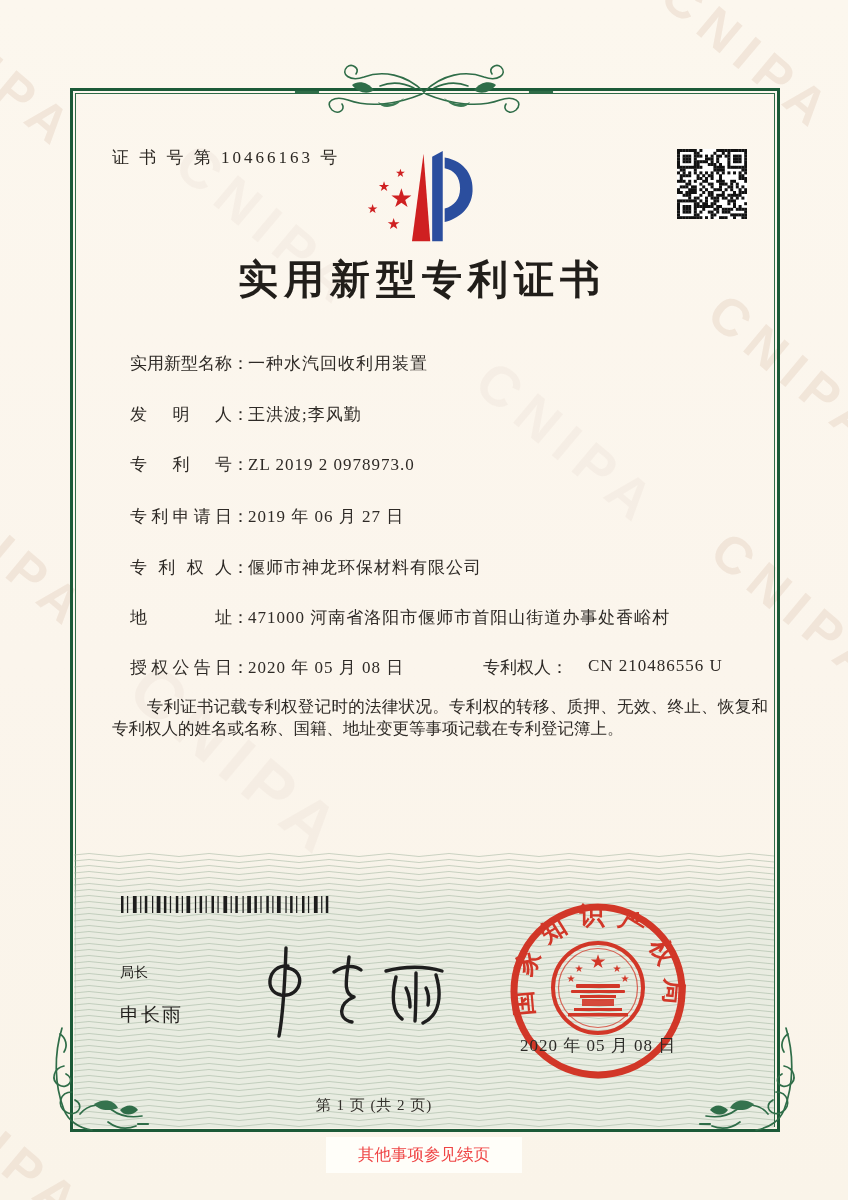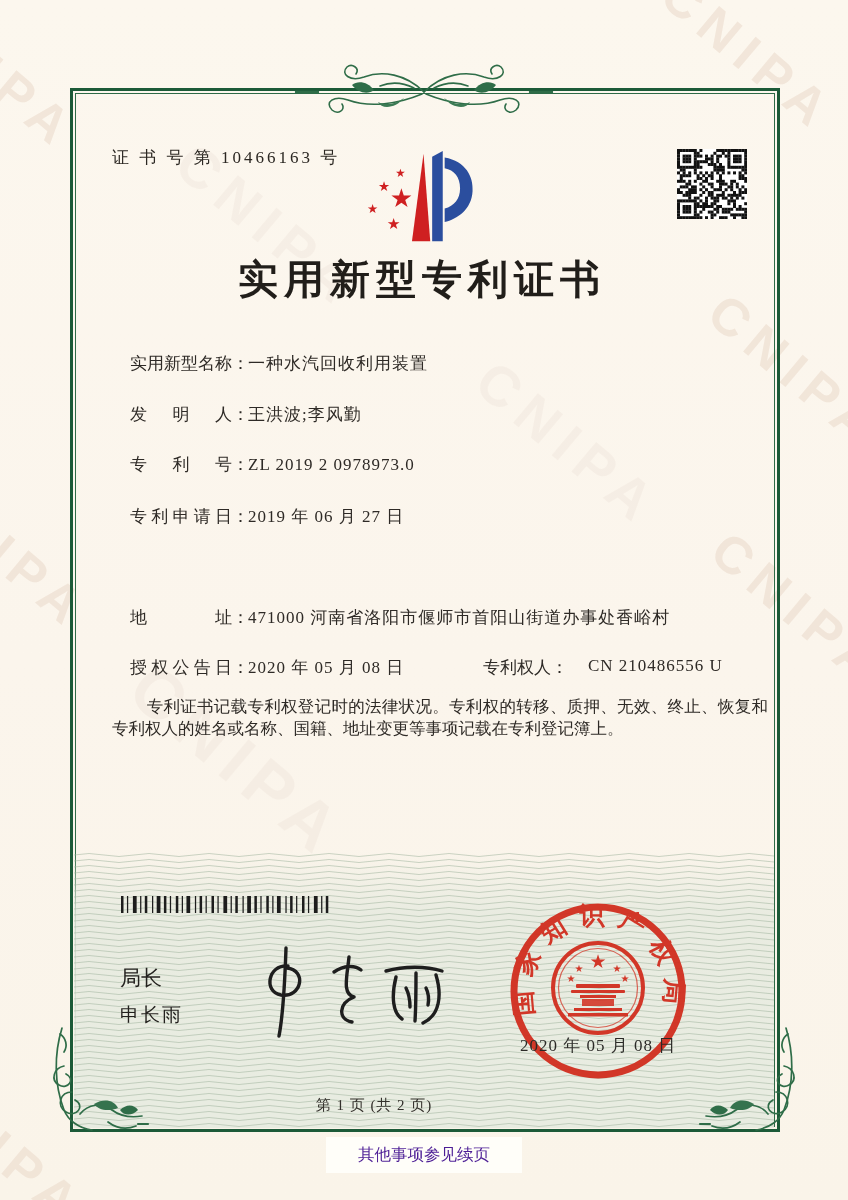--- a/index.html
+++ b/index.html
@@ -31,26 +31,26 @@
   .frow{position:absolute;left:118px;font-size:17px;color:#2e2a26;z-index:3;width:650px;}
   .lbl{display:inline-block;width:102px;text-align:justify;text-align-last:justify;
        vertical-align:top;margin-left:12px;}
   .colon{display:inline-block;width:16px;}
   .val{letter-spacing:1px;}
   .lbl2{position:absolute;left:365px;top:0;display:inline-block;}
   .val2{position:absolute;left:470px;top:0;letter-spacing:1px;}
   .bodytext{position:absolute;left:112px;top:696px;width:656px;z-index:3;
             font-size:16.5px;line-height:21.5px;color:#2e2a26;text-align:justify;}
   .bodytext p{margin:0;text-indent:2.1em;}
-  .signer-title{position:absolute;left:120px;top:964px;font-size:21px;color:#23211e;z-index:4;}
+  .signer-title{position:absolute;left:120px;top:964px;font-size:14px;color:#23211e;z-index:4;}
   .signer-name{position:absolute;left:120px;top:1002px;font-size:19px;letter-spacing:2px;color:#23211e;z-index:4;text-align:center;}
   .page-info{position:absolute;left:70px;top:1096px;width:608px;text-align:center;
              font-size:15px;letter-spacing:1px;color:#33302b;z-index:4;}
   .note-box{position:absolute;left:326px;top:1137px;width:196px;padding:7px 0;
-            background:#fffef9;text-align:center;font-size:16.5px;color:#4c1d95;z-index:3;}
+            background:#fffef9;text-align:center;font-size:16.5px;color:#ef4444;z-index:3;}
   .abs{position:absolute;z-index:3;}
   .seal{z-index:5;opacity:.93;}
   .corner-br{transform:scaleX(-1);}
 </style>
 </head>
 <body>
 
 <div class="page">
 
   <div class="wm" style="left:-70px;top:-18px;">CNIPA</div>
@@ -472,20 +472,23 @@
   </div>
   <div class="frow" style="top:403px;">
     <span class="lbl">发明人</span><span class="colon">：</span><span class="val">王洪波;李风勤</span>
   </div>
   <div class="frow" style="top:453px;">
     <span class="lbl">专利号</span><span class="colon">：</span><span class="val">ZL 2019 2 0978973.0</span>
   </div>
   <div class="frow" style="top:505px;font-family:Liberation Serif, serif;">
     <span class="lbl">专利申请日</span><span class="colon">：</span><span class="val">2019 年 06 月 27 日</span>
   </div>
+  <div class="frow" style="top:556px;">
+    <span class="lbl">专利权人</span><span class="colon">：</span><span class="val">偃师市神龙环保材料有限公司</span>
+  </div>
   <div class="frow" style="top:606px;">
     <span class="lbl">地址</span><span class="colon">：</span><span class="val">471000 河南省洛阳市偃师市首阳山街道办事处香峪村</span>
   </div>
   <div class="frow" style="top:656px;">
     <span class="lbl">授权公告日</span><span class="colon">：</span><span class="val">2020 年 05 月 08 日</span>
     <span class="lbl2"><span>专利权人</span><span>：</span></span>
     <span class="val2">CN 210486556 U</span>
   </div>
 
   <div class="bodytext">

